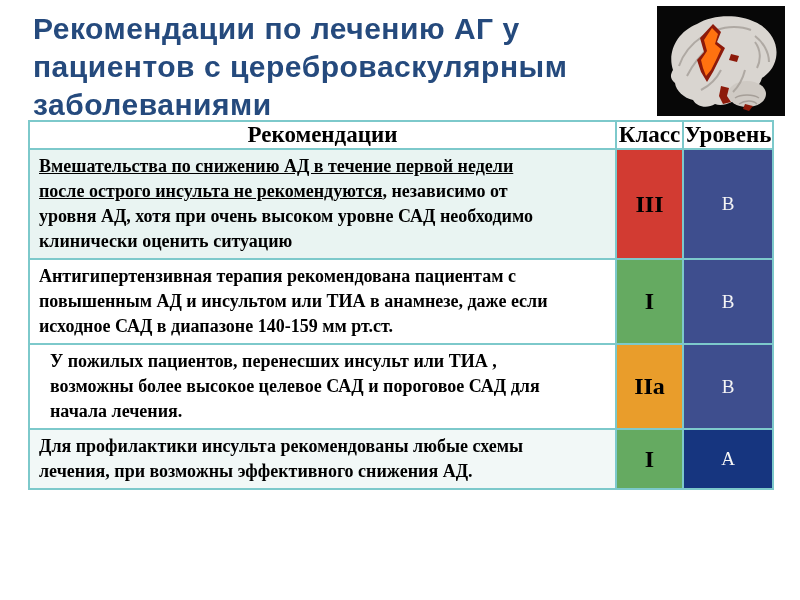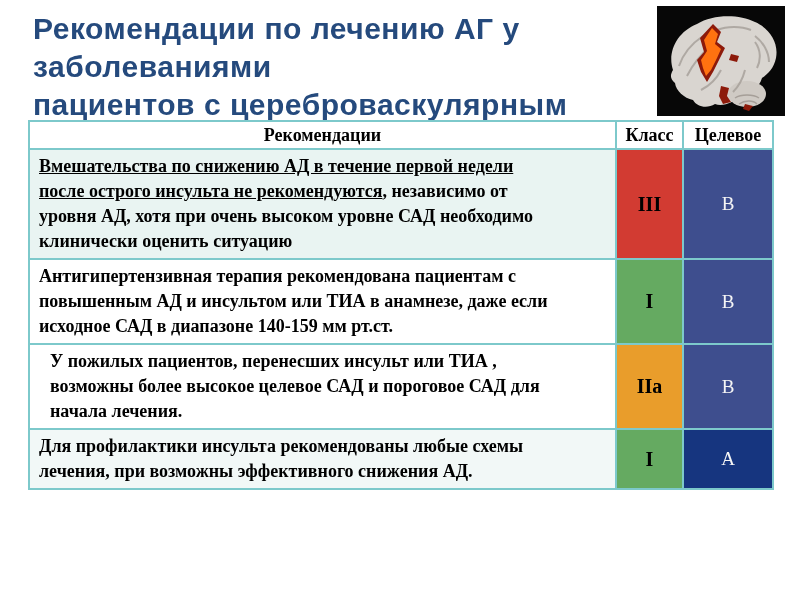--- a/index.html
+++ b/index.html
@@ -48,40 +48,40 @@
     width: 744px;
     background: #ffffff;
   }
   .rec-table td, .rec-table th {
     border: 2px solid #7dc9cb;
     padding: 0;
     overflow: hidden;
   }
   .rec-table th {
     background: #ffffff;
-    font-size: 18px;
+    font-size: 23px;
     font-weight: bold;
     color: #000000;
     text-align: center;
     height: 26px;
   }
   td.rec-cell {
     font-size: 18px;
     font-weight: bold;
     line-height: 25px;
     color: #000000;
     vertical-align: middle;
     padding: 4px 4px 4px 9px;
     white-space: pre-line;
   }
   td.rec-cell .u { text-decoration: underline; }
   td.class-cell {
     text-align: center;
     vertical-align: middle;
-    font-size: 20px;
+    font-size: 24px;
     font-weight: bold;
     color: #000000;
   }
   td.level-cell {
     text-align: center;
     vertical-align: middle;
     font-size: 19px;
     font-weight: normal;
     color: #f5f5f5;
   }
@@ -91,22 +91,22 @@
   .r4 { height: 80px; }
   .r5 { height: 58px; }
 </style>
 </head>
 <body>
 
 <div class="slide">
 
   <div class="title" style="color: rgb(37, 74, 125);">
     <div>Рекомендации по лечению АГ у</div>
+    <div>пациентов с цереброваскулярным</div>
     <div>заболеваниями</div>
-    <div>пациентов с цереброваскулярным</div>
   </div>
 
   <svg class="brain-img" viewBox="0 0 128 110" aria-hidden="true">
     <rect x="0" y="0" width="128" height="110" fill="#070707"></rect>
     <g>
       <path d="M16,64 C10,46 20,26 40,18 C56,8 82,8 98,16 C112,22 122,36 119,52 C117,62 111,68 105,72 C102,82 92,90 82,90 C78,96 66,101 58,98 C50,103 40,101 36,94 C27,92 19,85 18,77 C13,73 13,69 16,64 Z" fill="#d9d5d0"></path>
       <ellipse cx="90" cy="88" rx="19" ry="13" fill="#cfcac4"></ellipse>
       <path d="M22,60 C26,48 34,38 46,30 M30,70 C36,58 44,48 54,40 M60,24 C70,20 84,20 94,24 M98,30 C106,36 112,46 112,56 M100,62 C104,54 104,44 98,36 M44,84 C52,80 60,72 64,64 M76,86 C82,80 86,72 88,64" stroke="#a49e97" stroke-width="2" fill="none" opacity="0.8"></path>
       <path d="M78,92 C84,88 96,88 102,92 M82,98 C88,94 96,94 100,98" stroke="#9b948d" stroke-width="1.5" fill="none" opacity="0.8"></path>
       <path d="M56,18 L64,26 L60,36 L68,42 L63,52 L56,66 L50,76 L44,66 L40,54 L47,46 L43,32 Z" fill="#8d1a0a"></path>
@@ -120,21 +120,21 @@
   <table class="rec-table">
     <colgroup>
       <col style="width:587px">
       <col style="width:67px">
       <col style="width:90px">
     </colgroup>
     <tbody>
         <tr>
       <th>Рекомендации</th>
       <th>Класс</th>
-      <th>Целевое</th>
+      <th>Уровень</th>
     </tr>
 
     <tr class="r1">
       <td class="rec-cell" style="background-color: rgb(233, 244, 242);"><span class="u">Вмешательства по снижению АД в течение первой недели
 после острого инсульта не рекомендуются</span><span>, независимо от
 уровня АД, хотя при очень высоком уровне САД необходимо
 клинически оценить  ситуацию</span></td>
       <td class="class-cell" style="background-color: rgb(210, 59, 50); color: rgb(0, 0, 0);">III</td>
       <td class="level-cell" style="background-color: rgb(62, 78, 142); color: rgb(245, 245, 245);">B</td>
     </tr>

